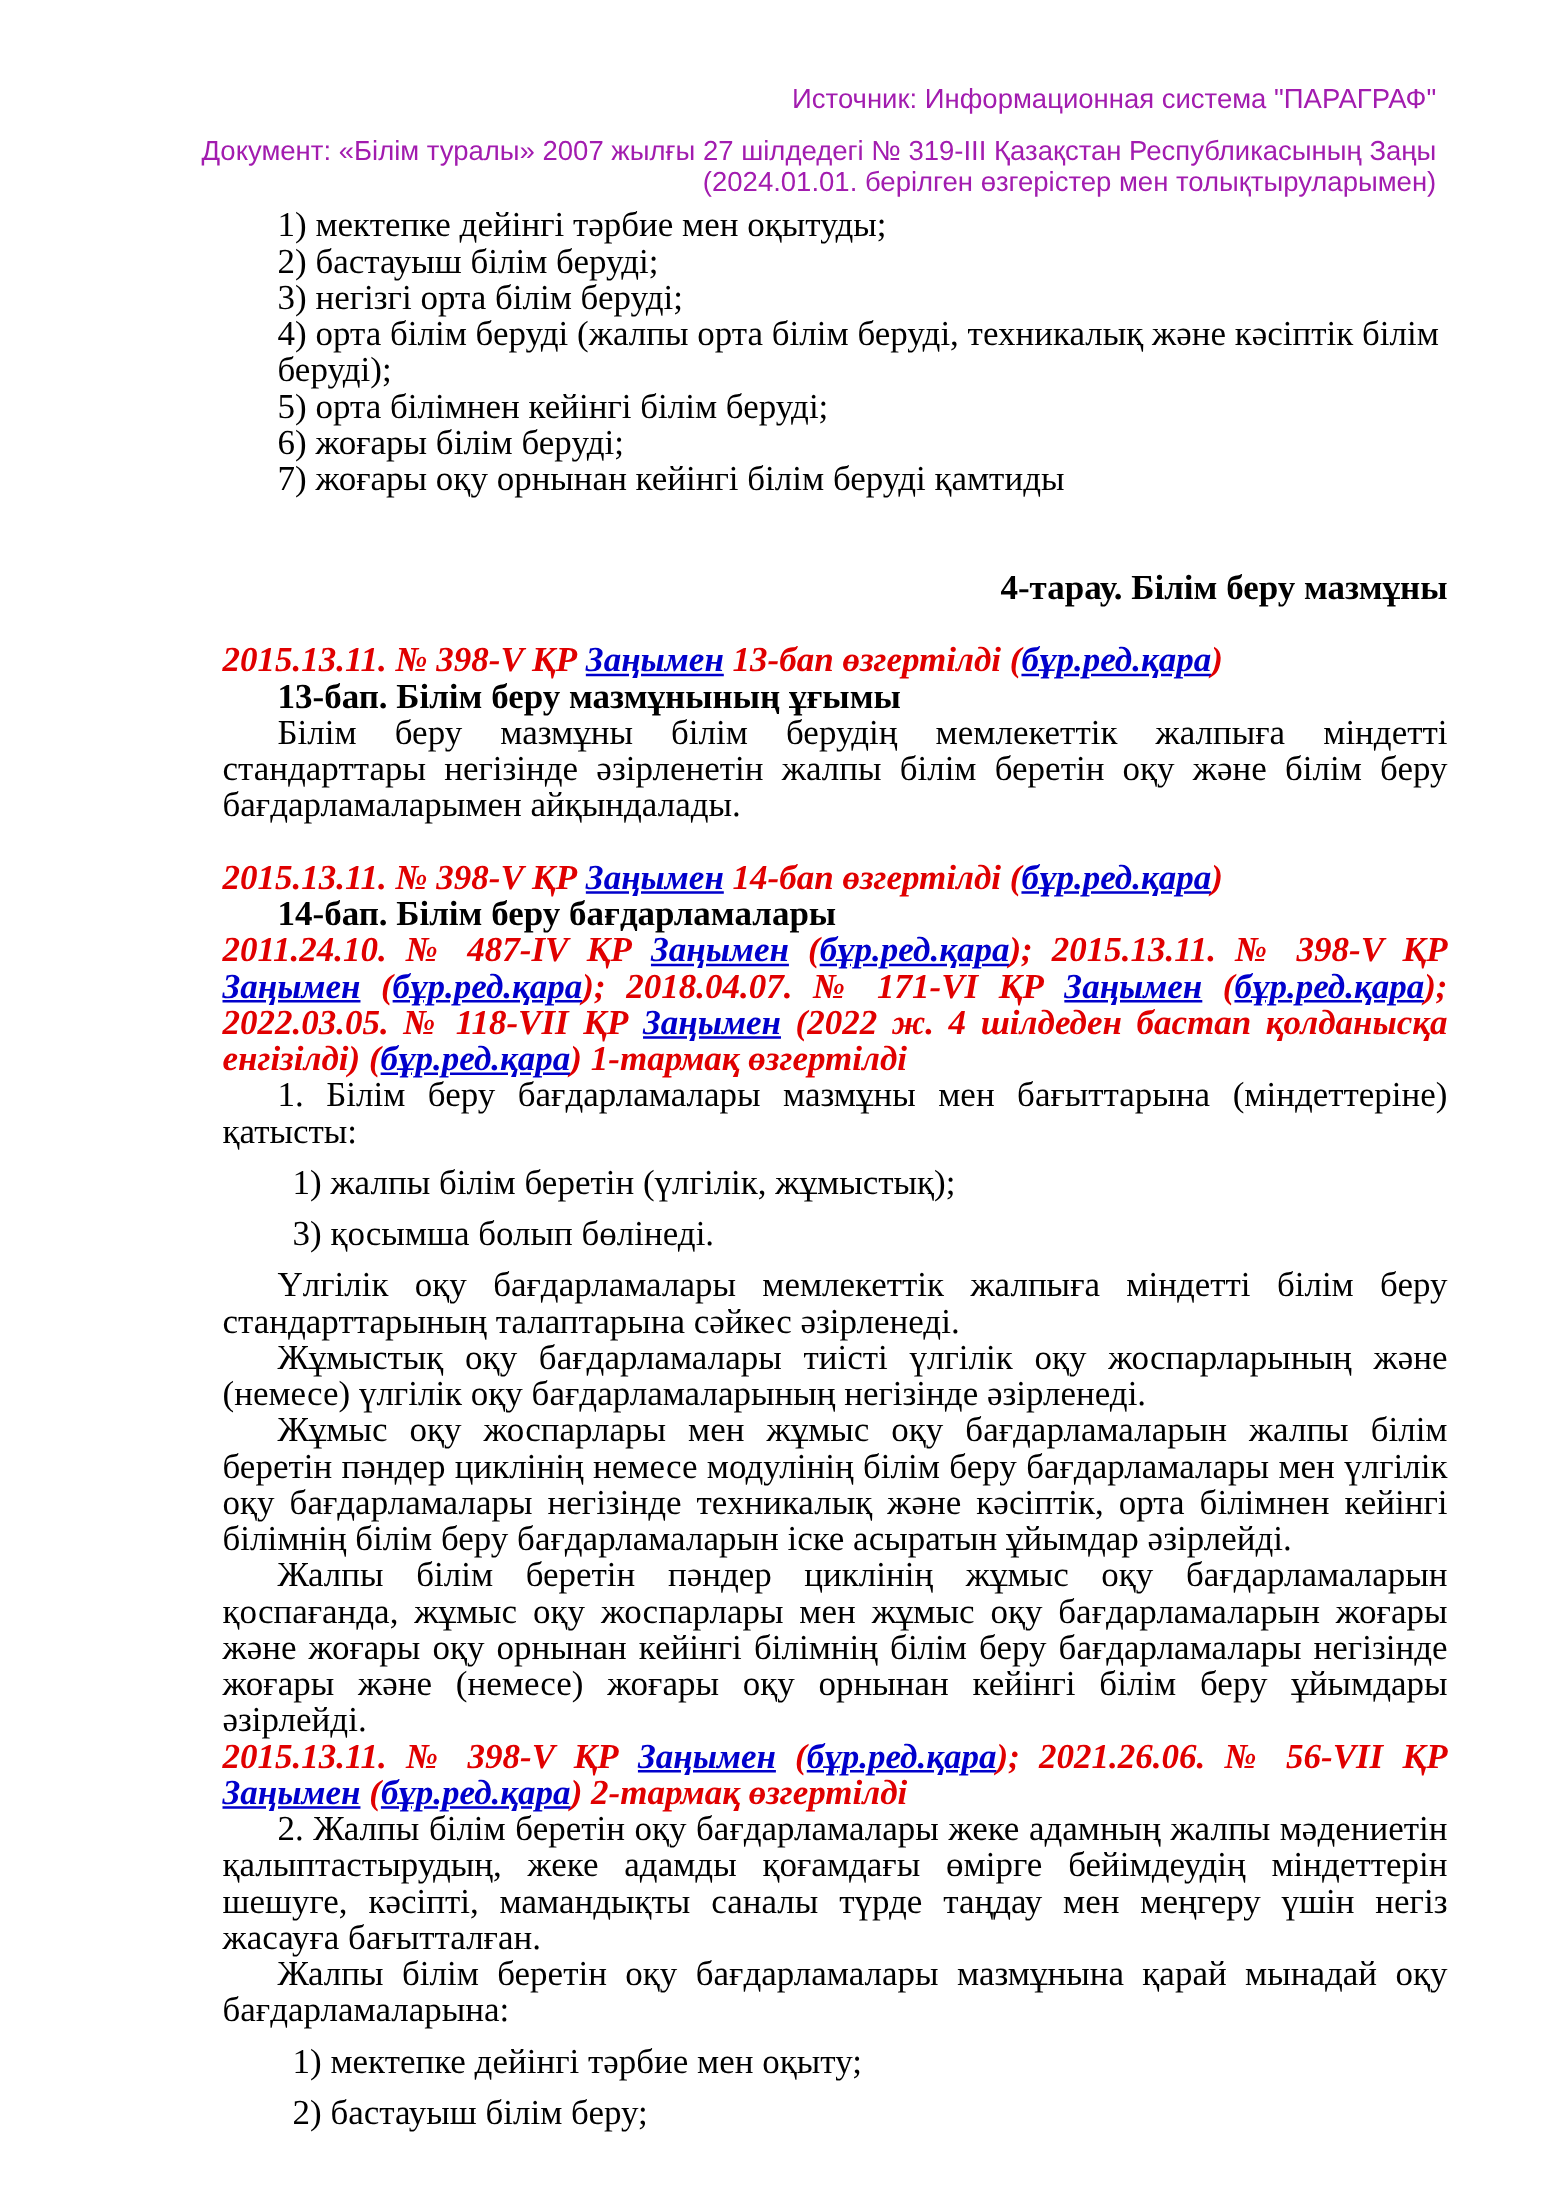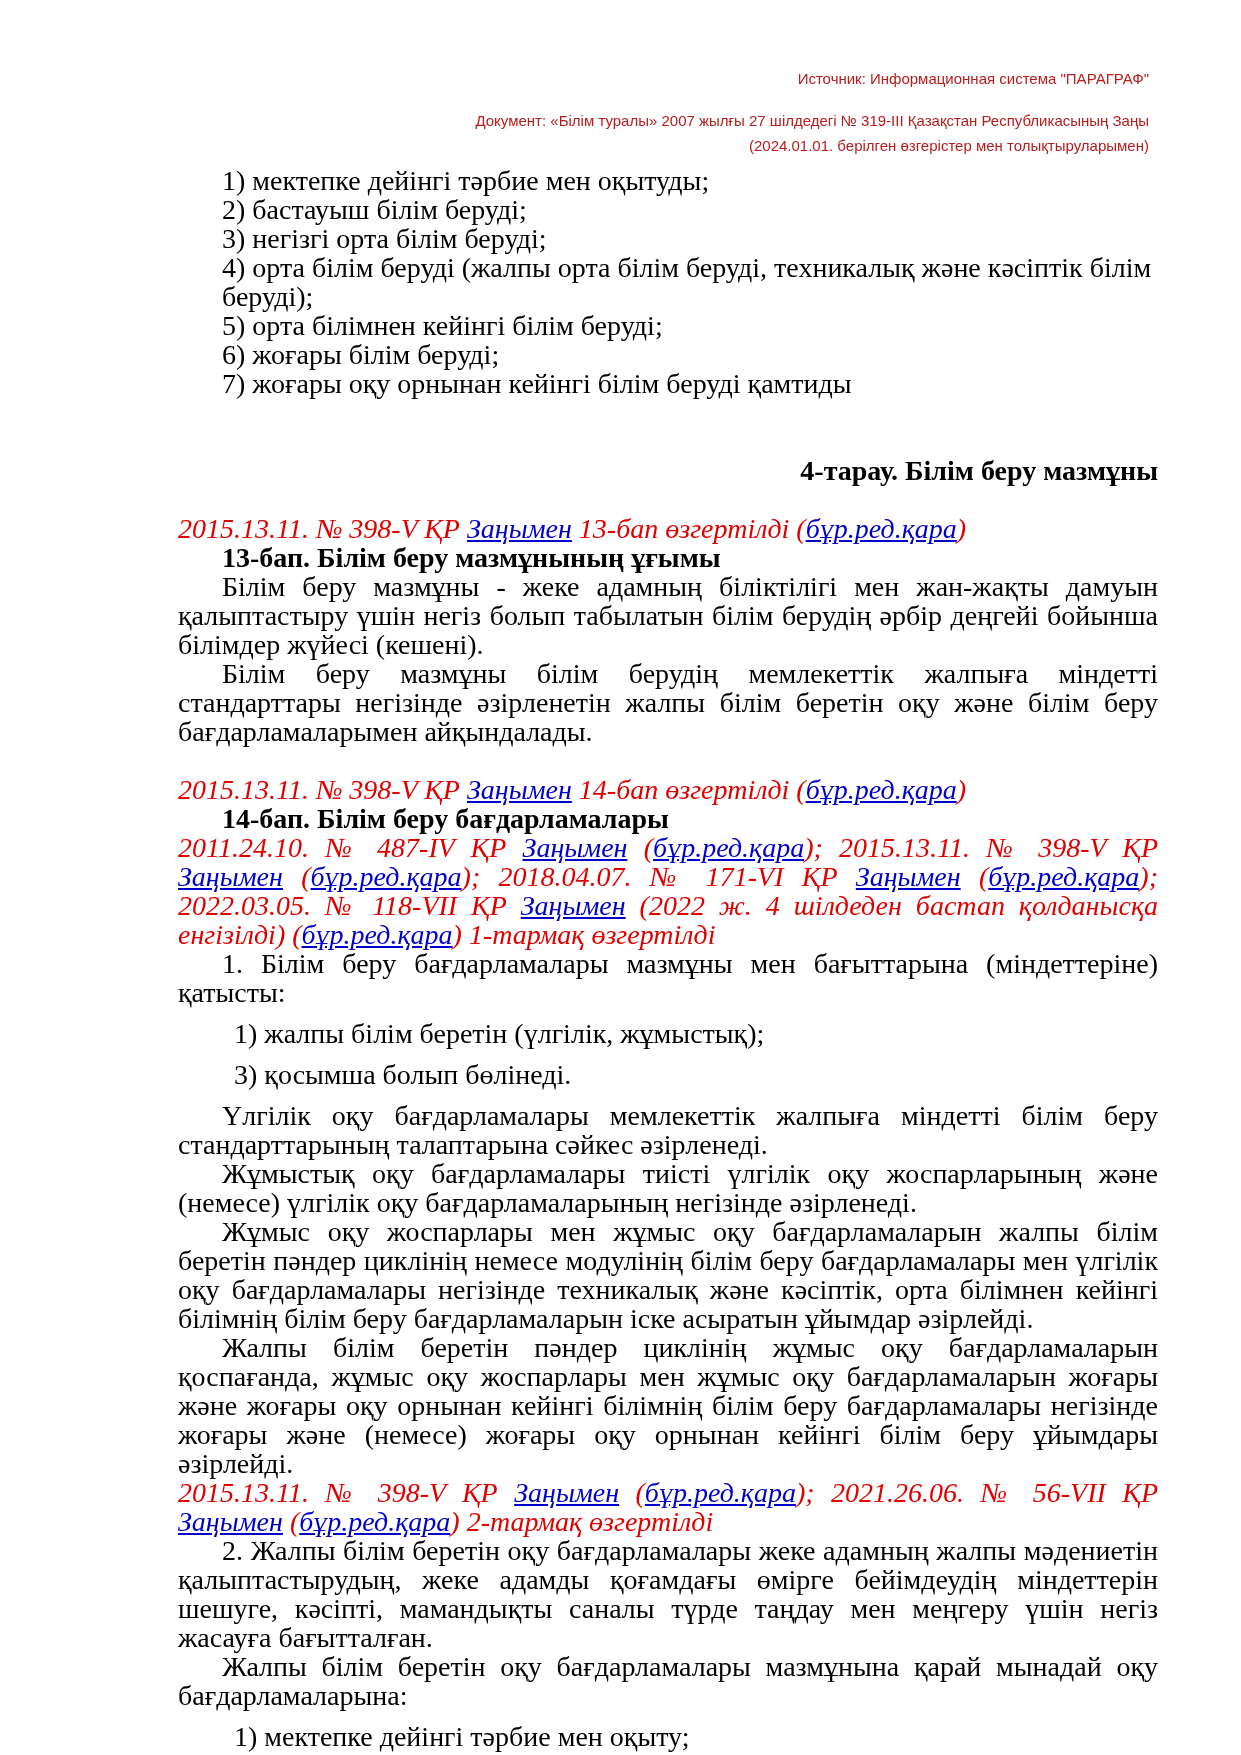--- a/index.html
+++ b/index.html
@@ -1,29 +1,29 @@
 <!DOCTYPE html>
 <html><head>
 <meta charset="utf-8">
 <style>
   html, body { margin:0; padding:0; background:#ffffff; }
   body { width:1241px; height:1755px; position:relative; overflow:hidden; }
-  .hdr { position:absolute; right:92px; text-align:right; color:#b91c1c;
-         font-family:"Liberation Sans", sans-serif; font-size:15px; line-height:25px; }
+  .hdr { position:absolute; right:92px; text-align:right; color:#a21caf;
+         font-family:"Liberation Sans", sans-serif; font-size:22px; line-height:25px; }
   .hdr1 { top:66px; }
   .hdr2 { top:108px; }
   .content { position:absolute; left:178px; width:980px; top:166px;
              font-family:"Liberation Serif", serif; font-size:28px; line-height:29px; color:#000; }
   .p { margin:0; text-align:justify; }
   .ind { text-indent:44px; }
   .li { padding-left:44px; margin:12px; }
   .li0 { padding-left:44px; margin:0; }
   .chapter { text-align:right; font-weight:bold; margin:0; }
   .art { font-weight:bold; padding-left:44px; margin:0; }
-  .note { color:#e00000; font-style:italic; margin:0; text-align:justify; }
+  .note { color:#e00000; font-style:italic; margin:0; text-align:justify;font-weight:bold; }
   .lnk { color:#0000cc; text-decoration:underline; font-style:italic; cursor:pointer; }
   .gap1 { height:58px; }
   .gap2 { height:29px; }
   .gap3 { height:29px; }
 </style>
 </head>
 <body>
 
 <div class="hdr hdr1">Источник: Информационная система "ПАРАГРАФ"</div>
 <div class="hdr hdr2">
@@ -39,21 +39,20 @@
   <p class="li0">5) орта білімнен кейінгі білім беруді;</p>
   <p class="li0">6) жоғары білім беруді;</p>
   <p class="li0">7) жоғары оқу орнынан кейінгі білім беруді қамтиды</p>
 
   <div class="gap1"></div>
   <p class="chapter">4-тарау. Білім беру мазмұны</p>
   <div class="gap2"></div>
 
   <p class="note"><span>2015.13.11. № 398-V ҚР </span><span class="lnk">Заңымен</span><span> 13-бап өзгертілді (</span><span class="lnk">бұр.ред.қара</span><span>)</span></p>
   <p class="art">13-бап. Білім беру мазмұнының ұғымы</p>
-  <p class="p ind">Білім беру мазмұны - жеке адамның біліктілігі мен жан-жақты дамуын қалыптастыру үшін негіз болып табылатын білім берудің әрбір деңгейі бойынша білімдер жүйесі (кешені).</p>
   <p class="p ind">Білім беру мазмұны білім берудің мемлекеттік жалпыға міндетті стандарттары негізінде әзірленетін жалпы білім беретін оқу және білім беру бағдарламаларымен айқындалады.</p>
 
   <div class="gap3"></div>
 
   <p class="note"><span>2015.13.11. № 398-V ҚР </span><span class="lnk">Заңымен</span><span> 14-бап өзгертілді (</span><span class="lnk">бұр.ред.қара</span><span>)</span></p>
   <p class="art">14-бап. Білім беру бағдарламалары</p>
   <p class="note"><span>2011.24.10. № 487-IV ҚР </span><span class="lnk">Заңымен</span><span> (</span><span class="lnk">бұр.ред.қара</span><span>); 2015.13.11. № 398-V ҚР </span><span class="lnk">Заңымен</span><span> (</span><span class="lnk">бұр.ред.қара</span><span>); 2018.04.07. № 171-VI ҚР </span><span class="lnk">Заңымен</span><span> (</span><span class="lnk">бұр.ред.қара</span><span>); 2022.03.05. № 118-VII ҚР </span><span class="lnk">Заңымен</span><span> (2022 ж. 4 шілдеден бастап қолданысқа енгізілді) (</span><span class="lnk">бұр.ред.қара</span><span>) 1-тармақ өзгертілді</span></p>
 
   <p class="p ind">1. Білім беру бағдарламалары мазмұны мен бағыттарына (міндеттеріне) қатысты:</p>
   <p class="li">1) жалпы білім беретін (үлгілік, жұмыстық);</p>

